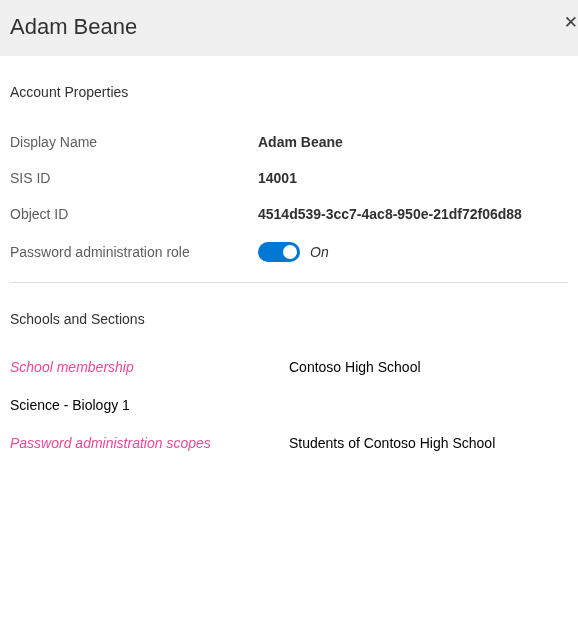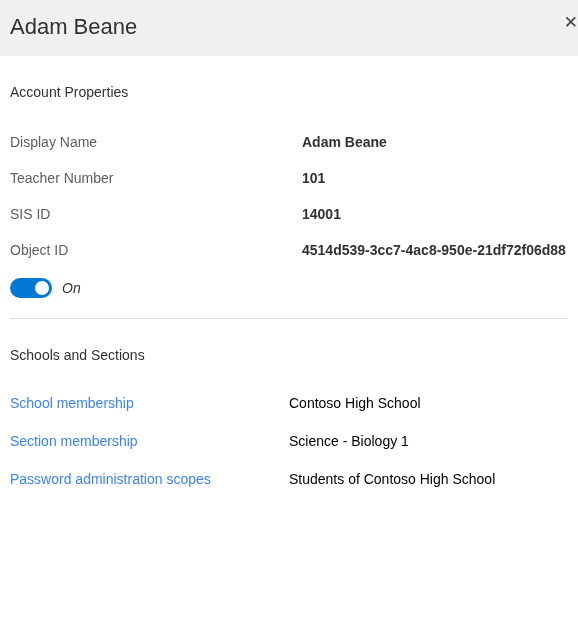--- a/index.html
+++ b/index.html
@@ -39,21 +39,20 @@
     font-size: 14px;
     font-weight: 400;
     color: #323130;
     margin: 0 0 34px 0;
   }
   .prop-row {
     display: flex;
     align-items: center;
     margin-bottom: 20px;
     font-size: 14px;
-    gap: 44px;
   }
   .prop-label {
     flex: 0 0 248px;
     color: #605e5c;
     font-weight: 400;
   }
   .prop-value {
     font-weight: 600;
     color: #323130;
   }
@@ -93,21 +92,22 @@
     margin-bottom: 32px;
   }
   .schools-row {
     display: flex;
     align-items: flex-start;
     margin-bottom: 22px;
     font-size: 14px;
   }
   .schools-label {
     flex: 0 0 279px;
-    color: #3b82f6;
+    color: #ec4899;
+    font-style: italic;
   }
   .schools-value {
     font-weight: 400;
     color: #000000;
     cursor: pointer;
   }
 </style>
 </head>
 <body>
 
@@ -119,56 +119,52 @@
 <div class="content">
 
   <h2 class="section-title">Account Properties</h2>
 
   <div class="prop-row">
     <div class="prop-label">Display Name</div>
     <div class="prop-value">Adam Beane</div>
   </div>
 
 
-  <div class="prop-row">
-    <div class="prop-label">Teacher Number</div>
-    <div class="prop-value">101</div>
-  </div>
 
   <div class="prop-row">
     <div class="prop-label">SIS ID</div>
     <div class="prop-value">14001</div>
   </div>
 
 
   <div class="prop-row">
     <div class="prop-label">Object ID</div>
     <div class="prop-value">4514d539-3cc7-4ac8-950e-21df72f06d88</div>
   </div>
 
   <div class="prop-row">
+    <div class="prop-label">Password administration role</div>
     <div class="toggle-wrap">
       <div class="toggle">
         <div class="toggle-knob"></div>
       </div>
       <span class="toggle-label">On</span>
     </div>
   </div>
 
   <hr class="divider">
 
   <h2 class="section-title section-gap">Schools and Sections</h2>
 
   <div class="schools-row">
     <div class="schools-label">School membership</div>
     <div class="schools-value">Contoso High School</div>
   </div>
 
   <div class="schools-row">
-    <div class="schools-label">Section membership</div>
     <div class="schools-value">Science - Biology 1</div>
   </div>
 
 
   <div class="schools-row">
     <div class="schools-label">Password administration scopes</div>
     <div class="schools-value">Students of Contoso High School</div>
   </div>
 
 </div>

